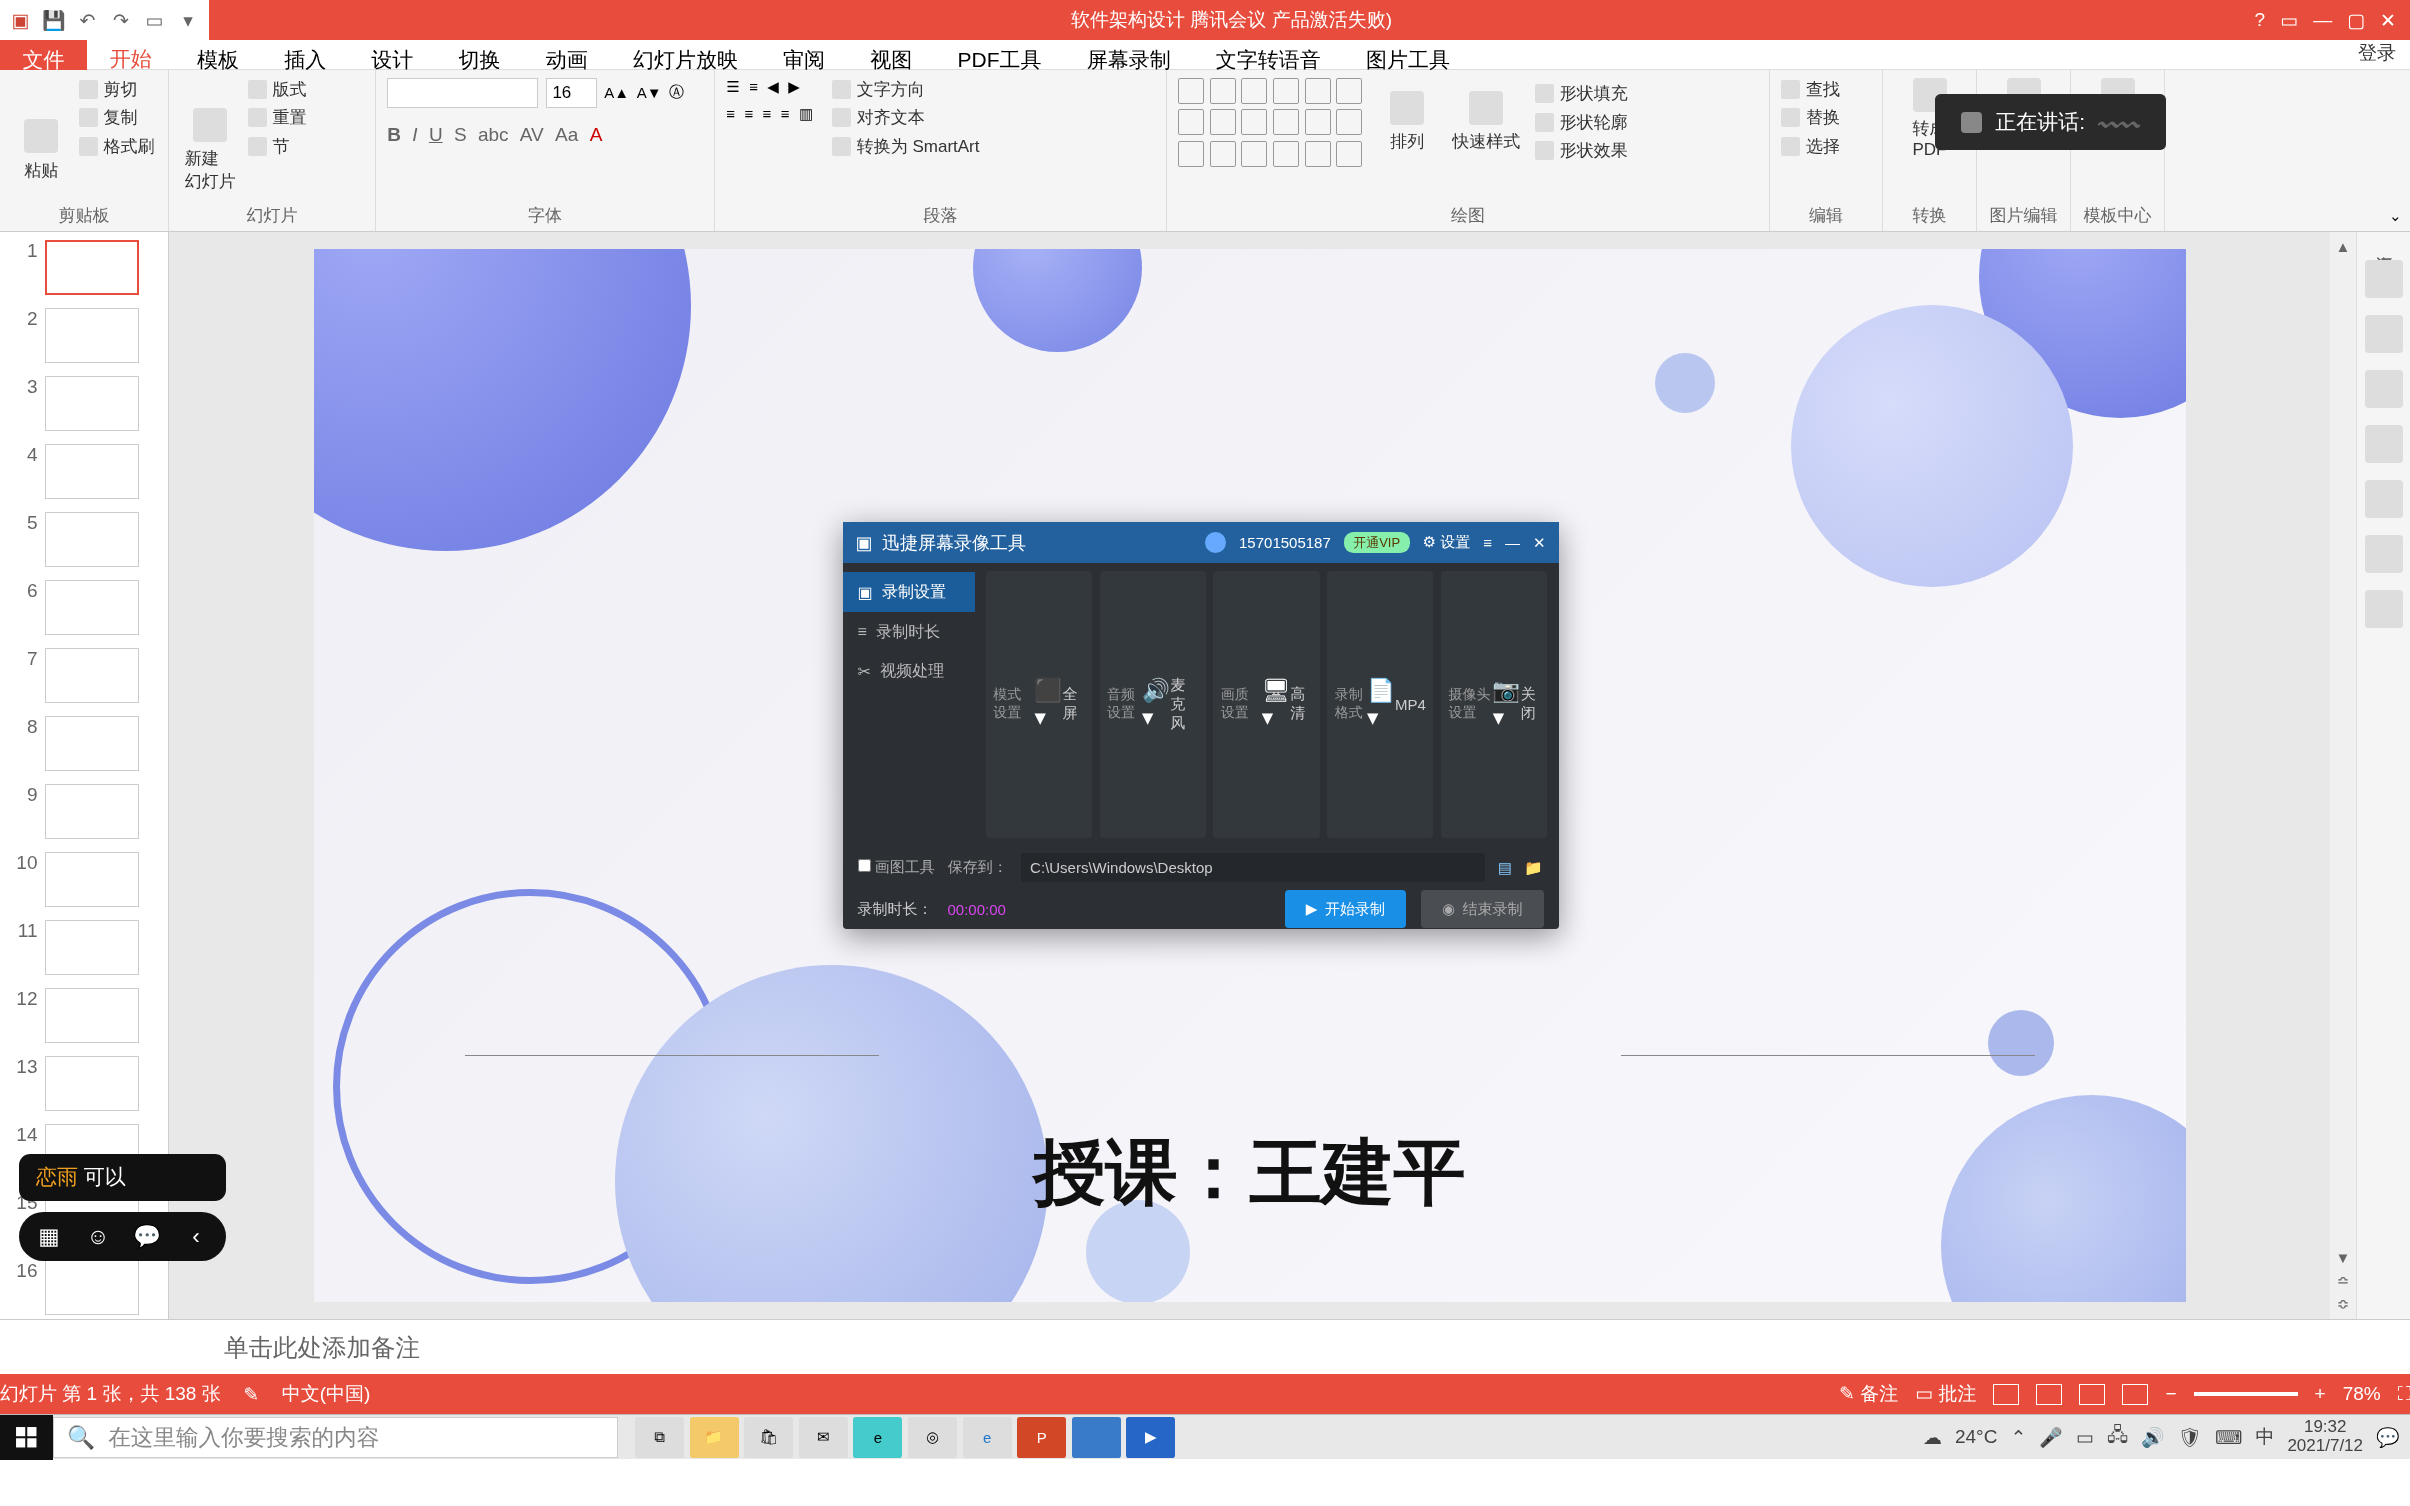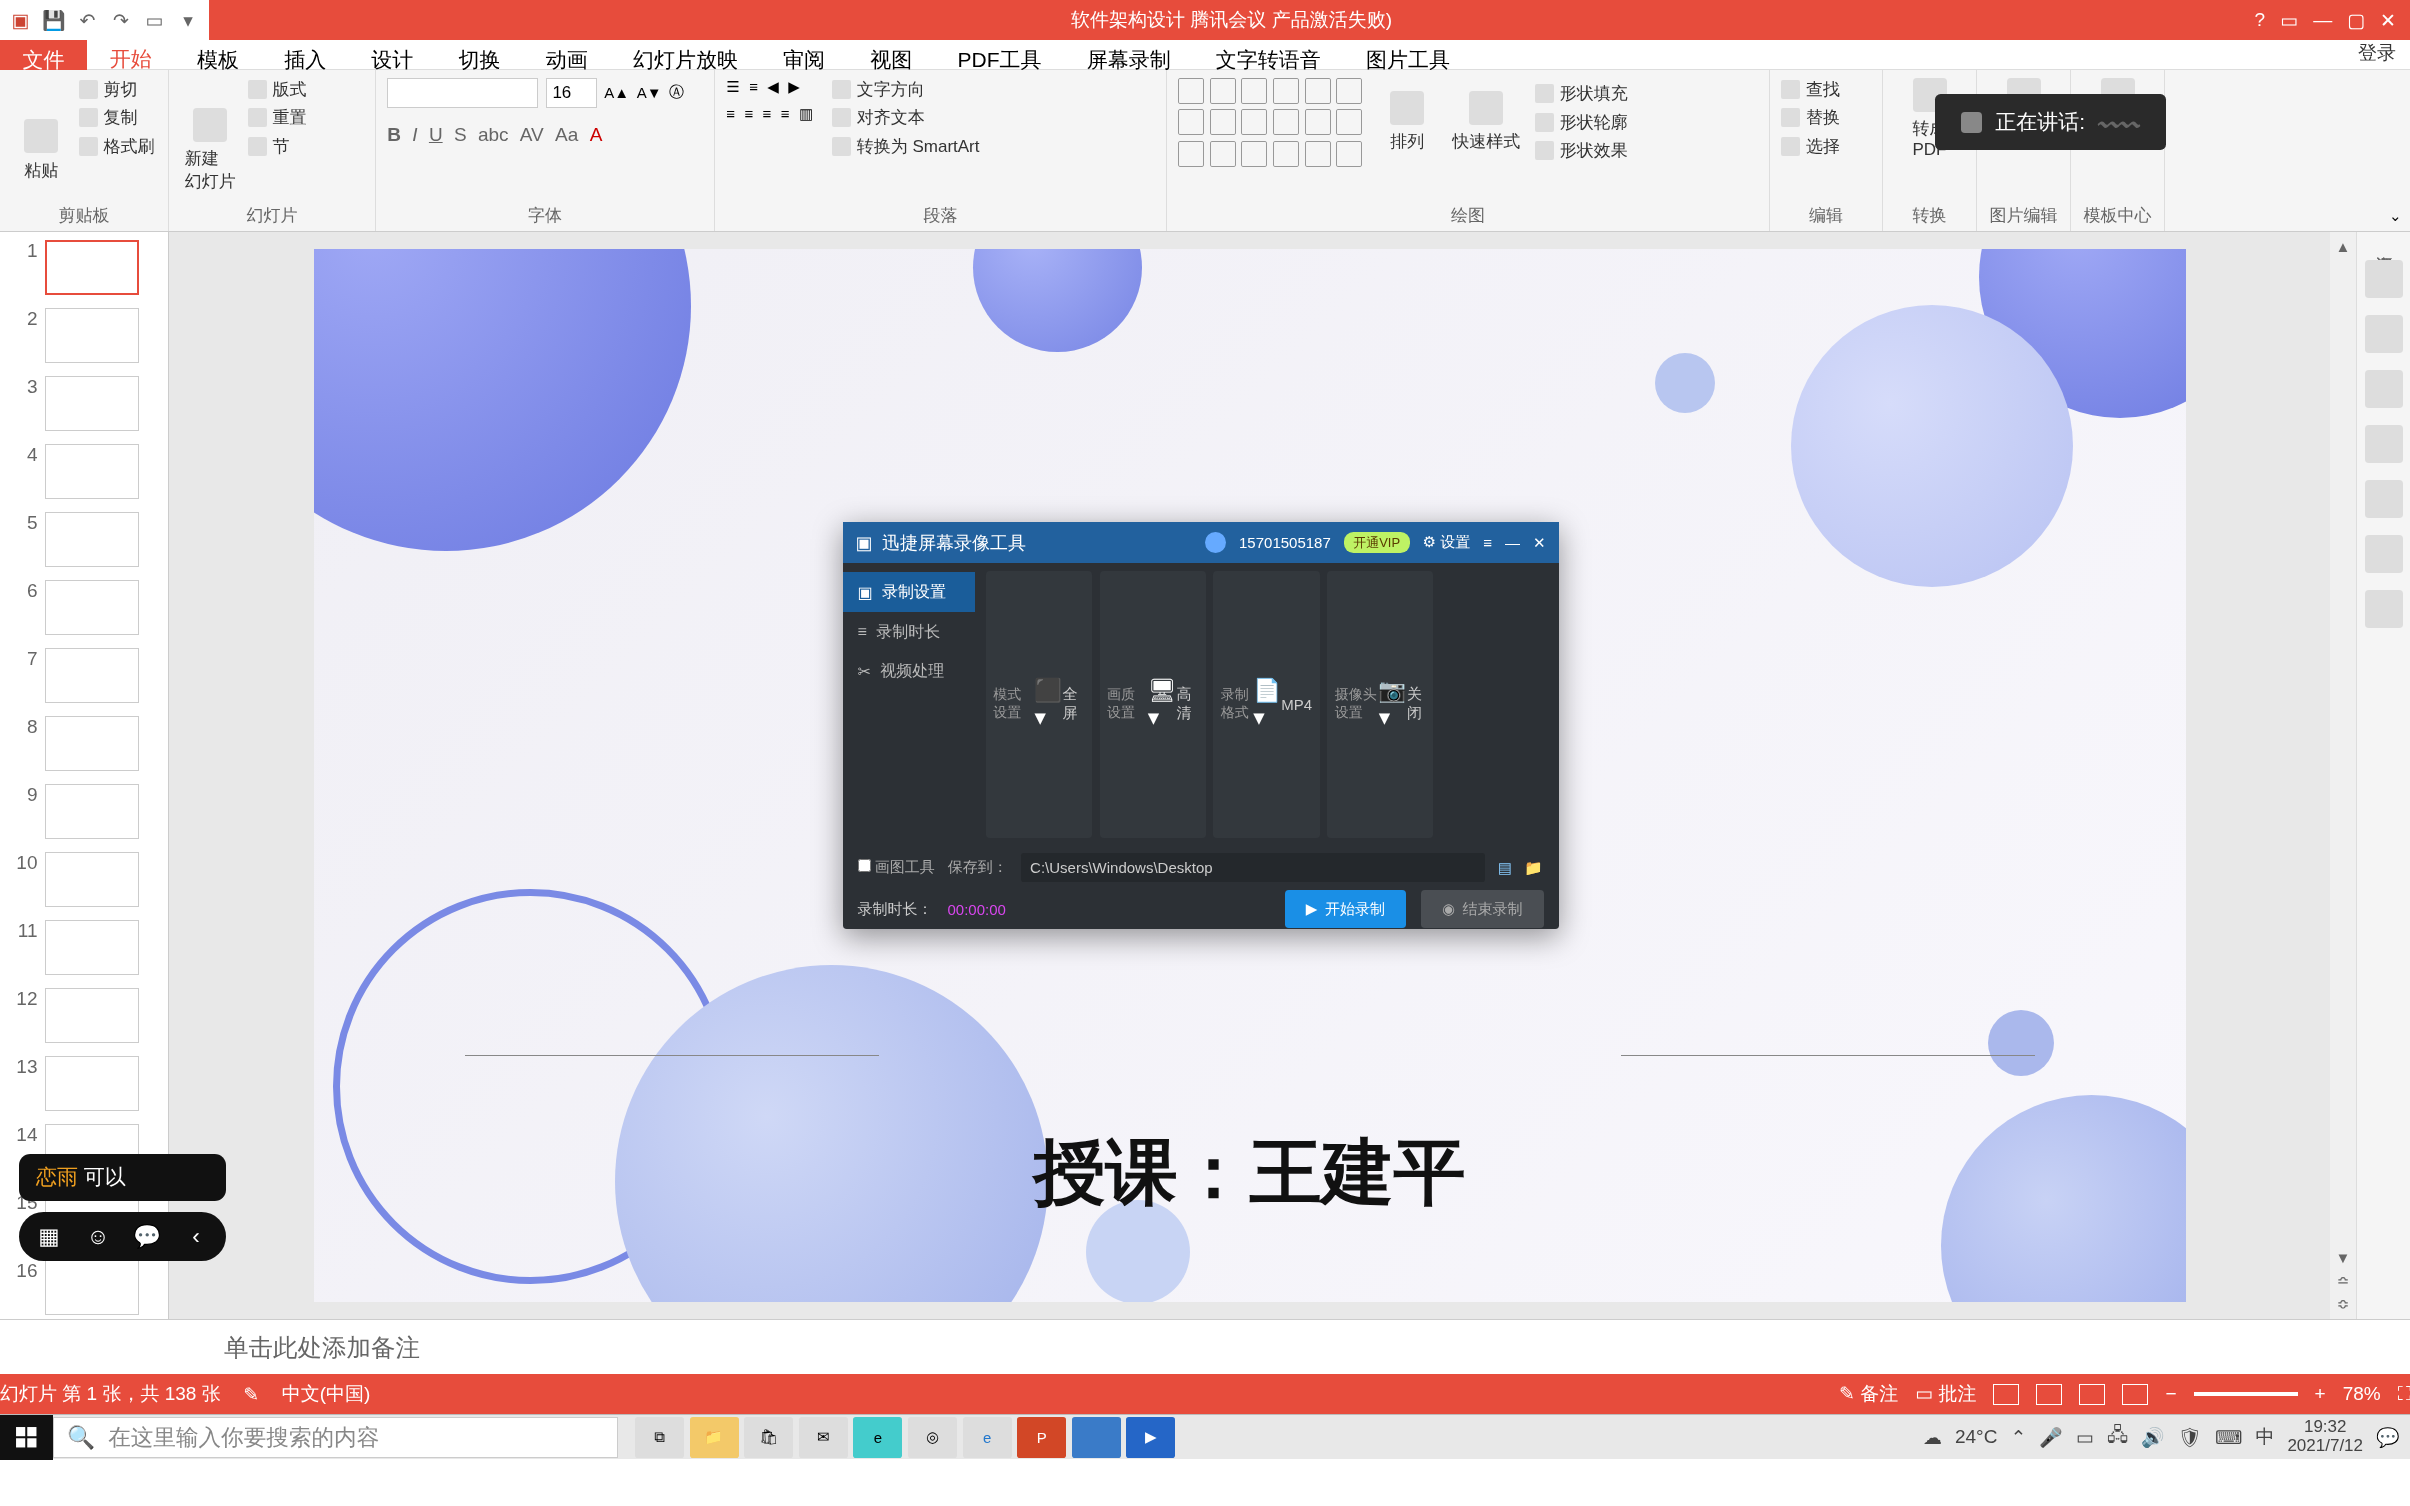--- a/index.html
+++ b/index.html
@@ -53,21 +53,21 @@
 .slide .txt{position:absolute;left:50%;top:876px;transform:translateX(-50%);font-size:72px;font-weight:600;color:#111}
 .vscroll{width:26px;background:#f0f0f0;display:flex;flex-direction:column;align-items:center;padding:5.6px 0;gap:5.6px}
 .vscroll span{font-size:15px;color:#666}
 .rightside{width:55px;background:#f5f5f5;border-left:0.9px solid #ddd;display:flex;flex-direction:column;align-items:center;padding-top:11.3px;gap:17px}
 .rightside .ritem{width:38px;height:38px;background:#ddd;border-radius:3.8px}
 
 
 .recorder{position:absolute;left:529px;top:273px;width:716px;height:407px;background:#2c3035;border-radius:3.8px;box-shadow:0 7.5px 30px rgba(0,0,0,.4);color:#ccc;font-size:17px;z-index:50}
 .rec-title{height:41px;background:#22619e;display:flex;align-items:center;padding:0 13px;font-size:18px;color:#fff;gap:9.4px}
 .rec-title .rt-right{margin-left:auto;display:flex;align-items:center;gap:13px;font-size:15px}
-.rec-title .badge{background:#bef264;color:#5a3b00;padding:1.9px 9.4px;border-radius:9.4px;font-size:13px}
+.rec-title .badge{background:#86efac;color:#5a3b00;padding:1.9px 9.4px;border-radius:9.4px;font-size:13px}
 .rec-body{display:flex;height:282px}
 .rec-side{width:132px;display:flex;flex-direction:column;padding-top:9.4px}
 .rec-side .sitem{padding:9.4px 15px;font-size:16px;color:#bbb;display:flex;align-items:center;gap:9.4px}
 .rec-side .sitem.act{background:#1a5d9a;color:#fff}
 .rec-grid{flex:1;display:grid;grid-template-columns:repeat(5,1fr);gap:7.5px;padding:7.5px 11.3px}
 .rec-card{background:#33383d;border-radius:3.8px;display:flex;align-items:center;justify-content:space-between;padding:13px 7.5px}
 .rec-card .hdr{font-size:14px;color:#999}
 .rec-card .mico{width:36px;height:36px;display:flex;align-items:center;justify-content:center;color:#fff;font-size:22.6px}
 .rec-card .val{font-size:15px;color:#ccc}
 .rec-path{height:45px;display:flex;align-items:center;padding:0 15px;gap:13px;font-size:15px;color:#aaa}
@@ -457,20 +457,25 @@
                 <span>视频处理</span>
               </div>
           </div>
           <div class="rec-grid" id="recgrid">
               <div class="rec-card">
                 <div class="hdr">模式设置</div>
                 <div class="mico">⬛ ▾</div>
                 <div class="val">全屏</div>
               </div>
               <div class="rec-card">
+                <div class="hdr">音频设置</div>
+                <div class="mico">🔊 ▾</div>
+                <div class="val">麦克风</div>
+              </div>
+              <div class="rec-card">
                 <div class="hdr">画质设置</div>
                 <div class="mico">🖥 ▾</div>
                 <div class="val">高清</div>
               </div>
               <div class="rec-card">
                 <div class="hdr">录制格式</div>
                 <div class="mico">📄 ▾</div>
                 <div class="val">MP4</div>
               </div>
               <div class="rec-card">

